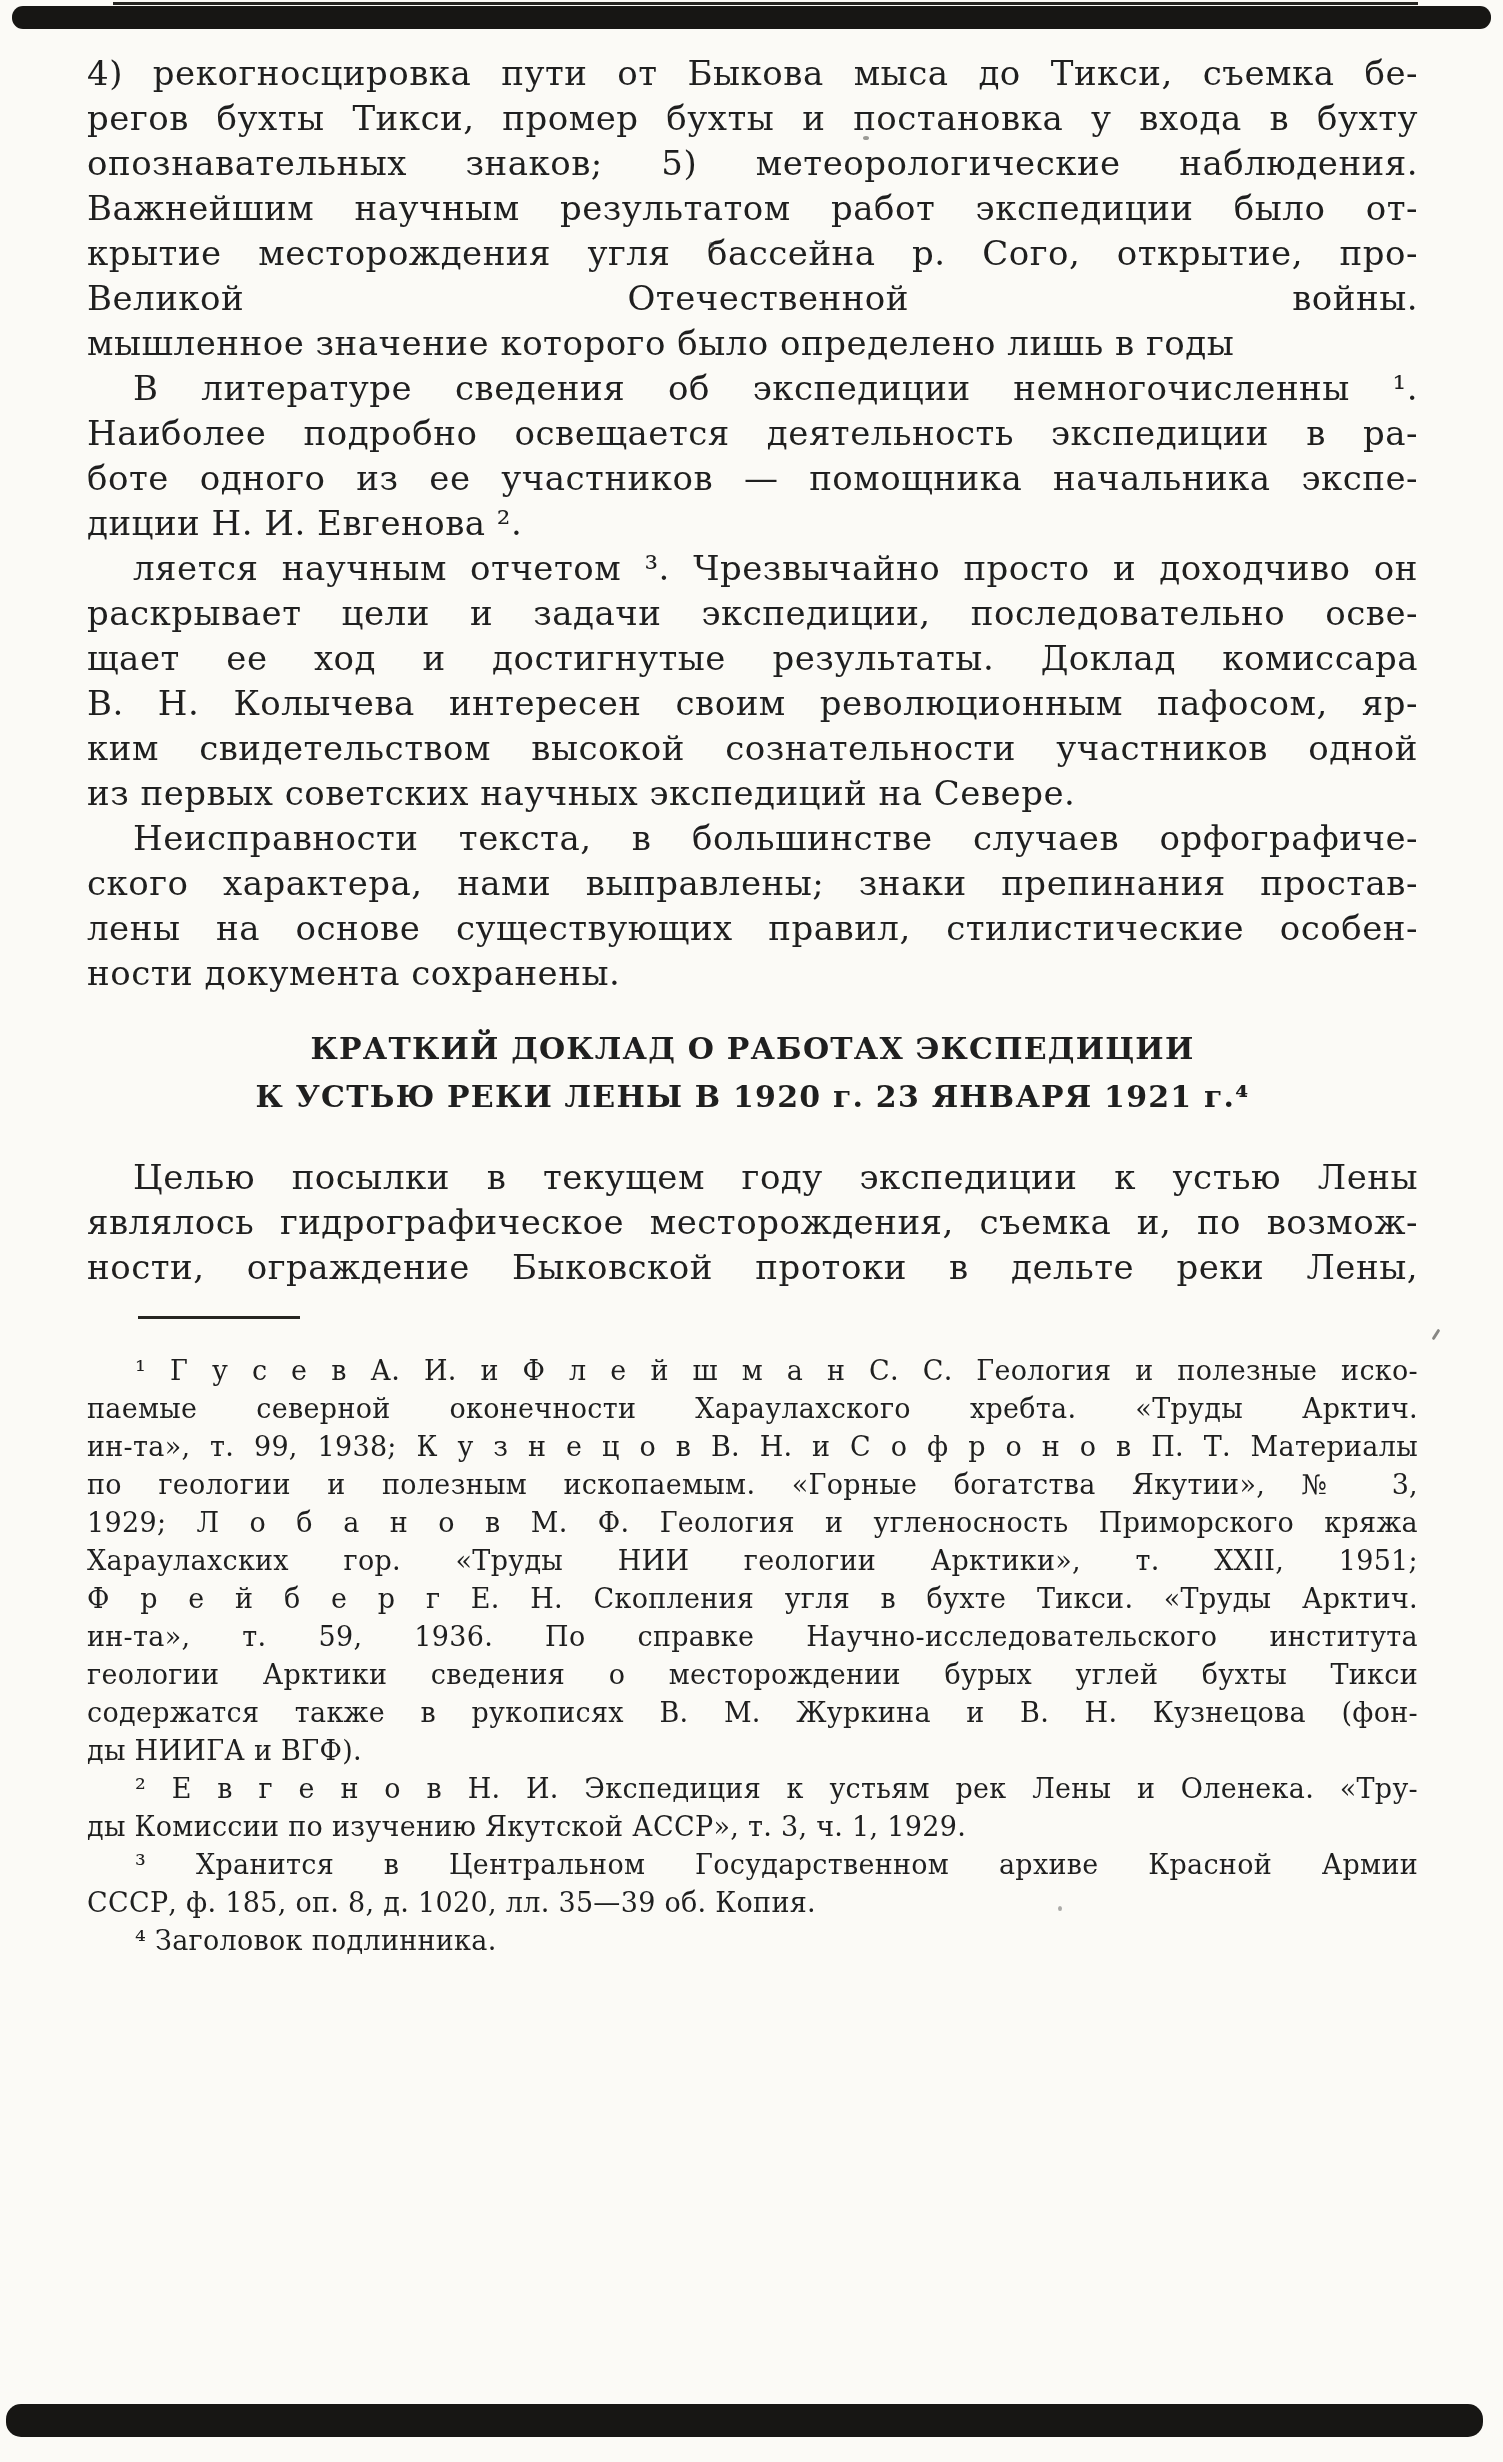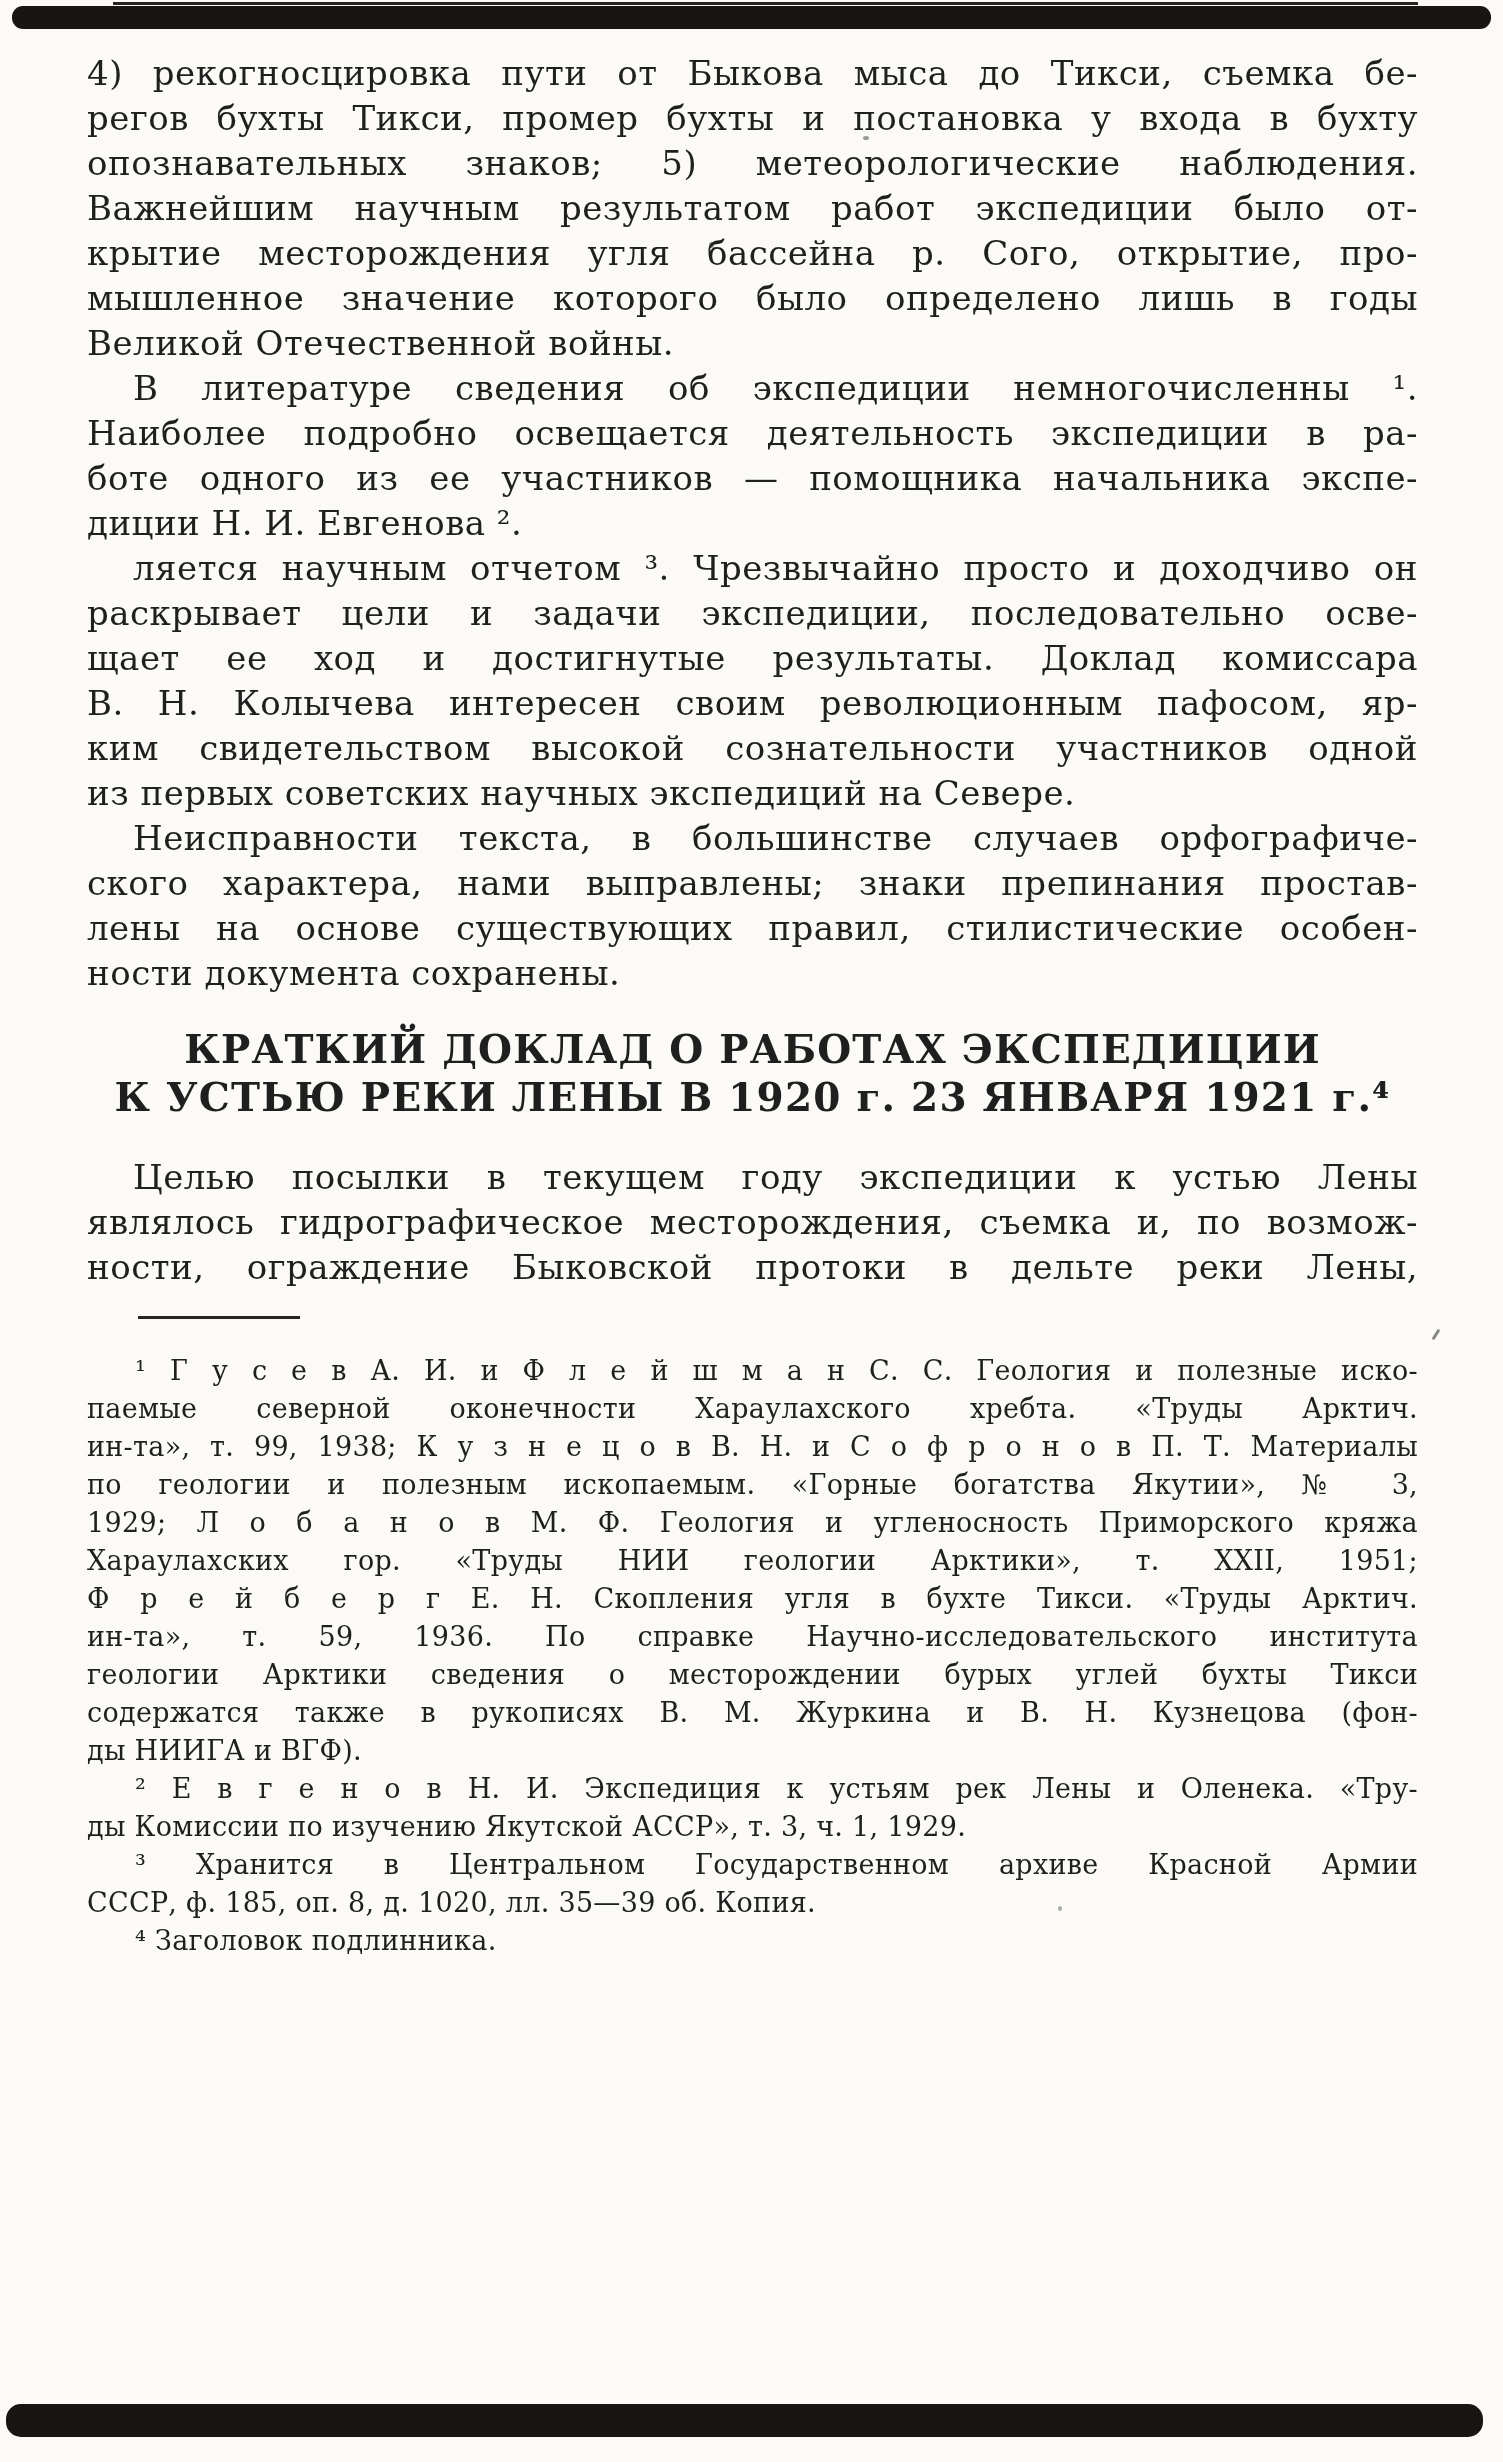--- a/index.html
+++ b/index.html
@@ -40,21 +40,21 @@
     font-size:34px;line-height:45px;letter-spacing:0.5px;
     text-align:justify;text-align-last:justify;
     white-space:normal;
   }
   .para .line:last-child{text-align-last:left;}
   .para.p-continues .line:last-child{text-align-last:justify;}
   .para.p-indent .line:first-child{text-indent:46px;}
 
   .heading{margin-top:29px;margin-bottom:34px;}
   .h-line{
-    font-size:39px;line-height:48px;font-weight:bold;
+    font-size:30px;line-height:48px;font-weight:bold;
     letter-spacing:1.2px;text-align:center;
   }
 
   .fn-rule{margin-top:26px;margin-left:51px;width:162px;height:3px;background:#262521;}
   .footnotes{margin-top:33px;}
   .fn .line{font-size:27px;line-height:38px;letter-spacing:0.3px;}
   .fn .line:first-child{text-indent:48px;}
   .fn .line:last-child{text-align-last:left;}
 </style>
 </head>
@@ -72,22 +72,22 @@
 
     <div class="header-rule"></div>
 
     <div class="body-block">
       <div class="para p-noindent">
           <div class="line">4) рекогносцировка пути от Быкова мыса до Тикси, съемка бе-</div>
           <div class="line">регов бухты Тикси, промер бухты и постановка у входа в бухту</div>
           <div class="line">опознавательных знаков; 5) метеорологические наблюдения.</div>
           <div class="line">Важнейшим научным результатом работ экспедиции было от-</div>
           <div class="line">крытие месторождения угля бассейна р. Сого, открытие, про-</div>
+          <div class="line">Великой Отечественной войны.</div>
           <div class="line">мышленное значение которого было определено лишь в годы</div>
-          <div class="line">Великой Отечественной войны.</div>
         </div>
       <div class="para p-indent">
           <div class="line">В литературе сведения об экспедиции немногочисленны ¹.</div>
           <div class="line">Наиболее подробно освещается деятельность экспедиции в ра-</div>
           <div class="line">боте одного из ее участников — помощника начальника экспе-</div>
           <div class="line">диции Н. И. Евгенова ².</div>
         </div>
       <div class="para p-indent">
           <div class="line">ляется научным отчетом ³. Чрезвычайно просто и доходчиво он</div>
           <div class="line">раскрывает цели и задачи экспедиции, последовательно осве-</div>

